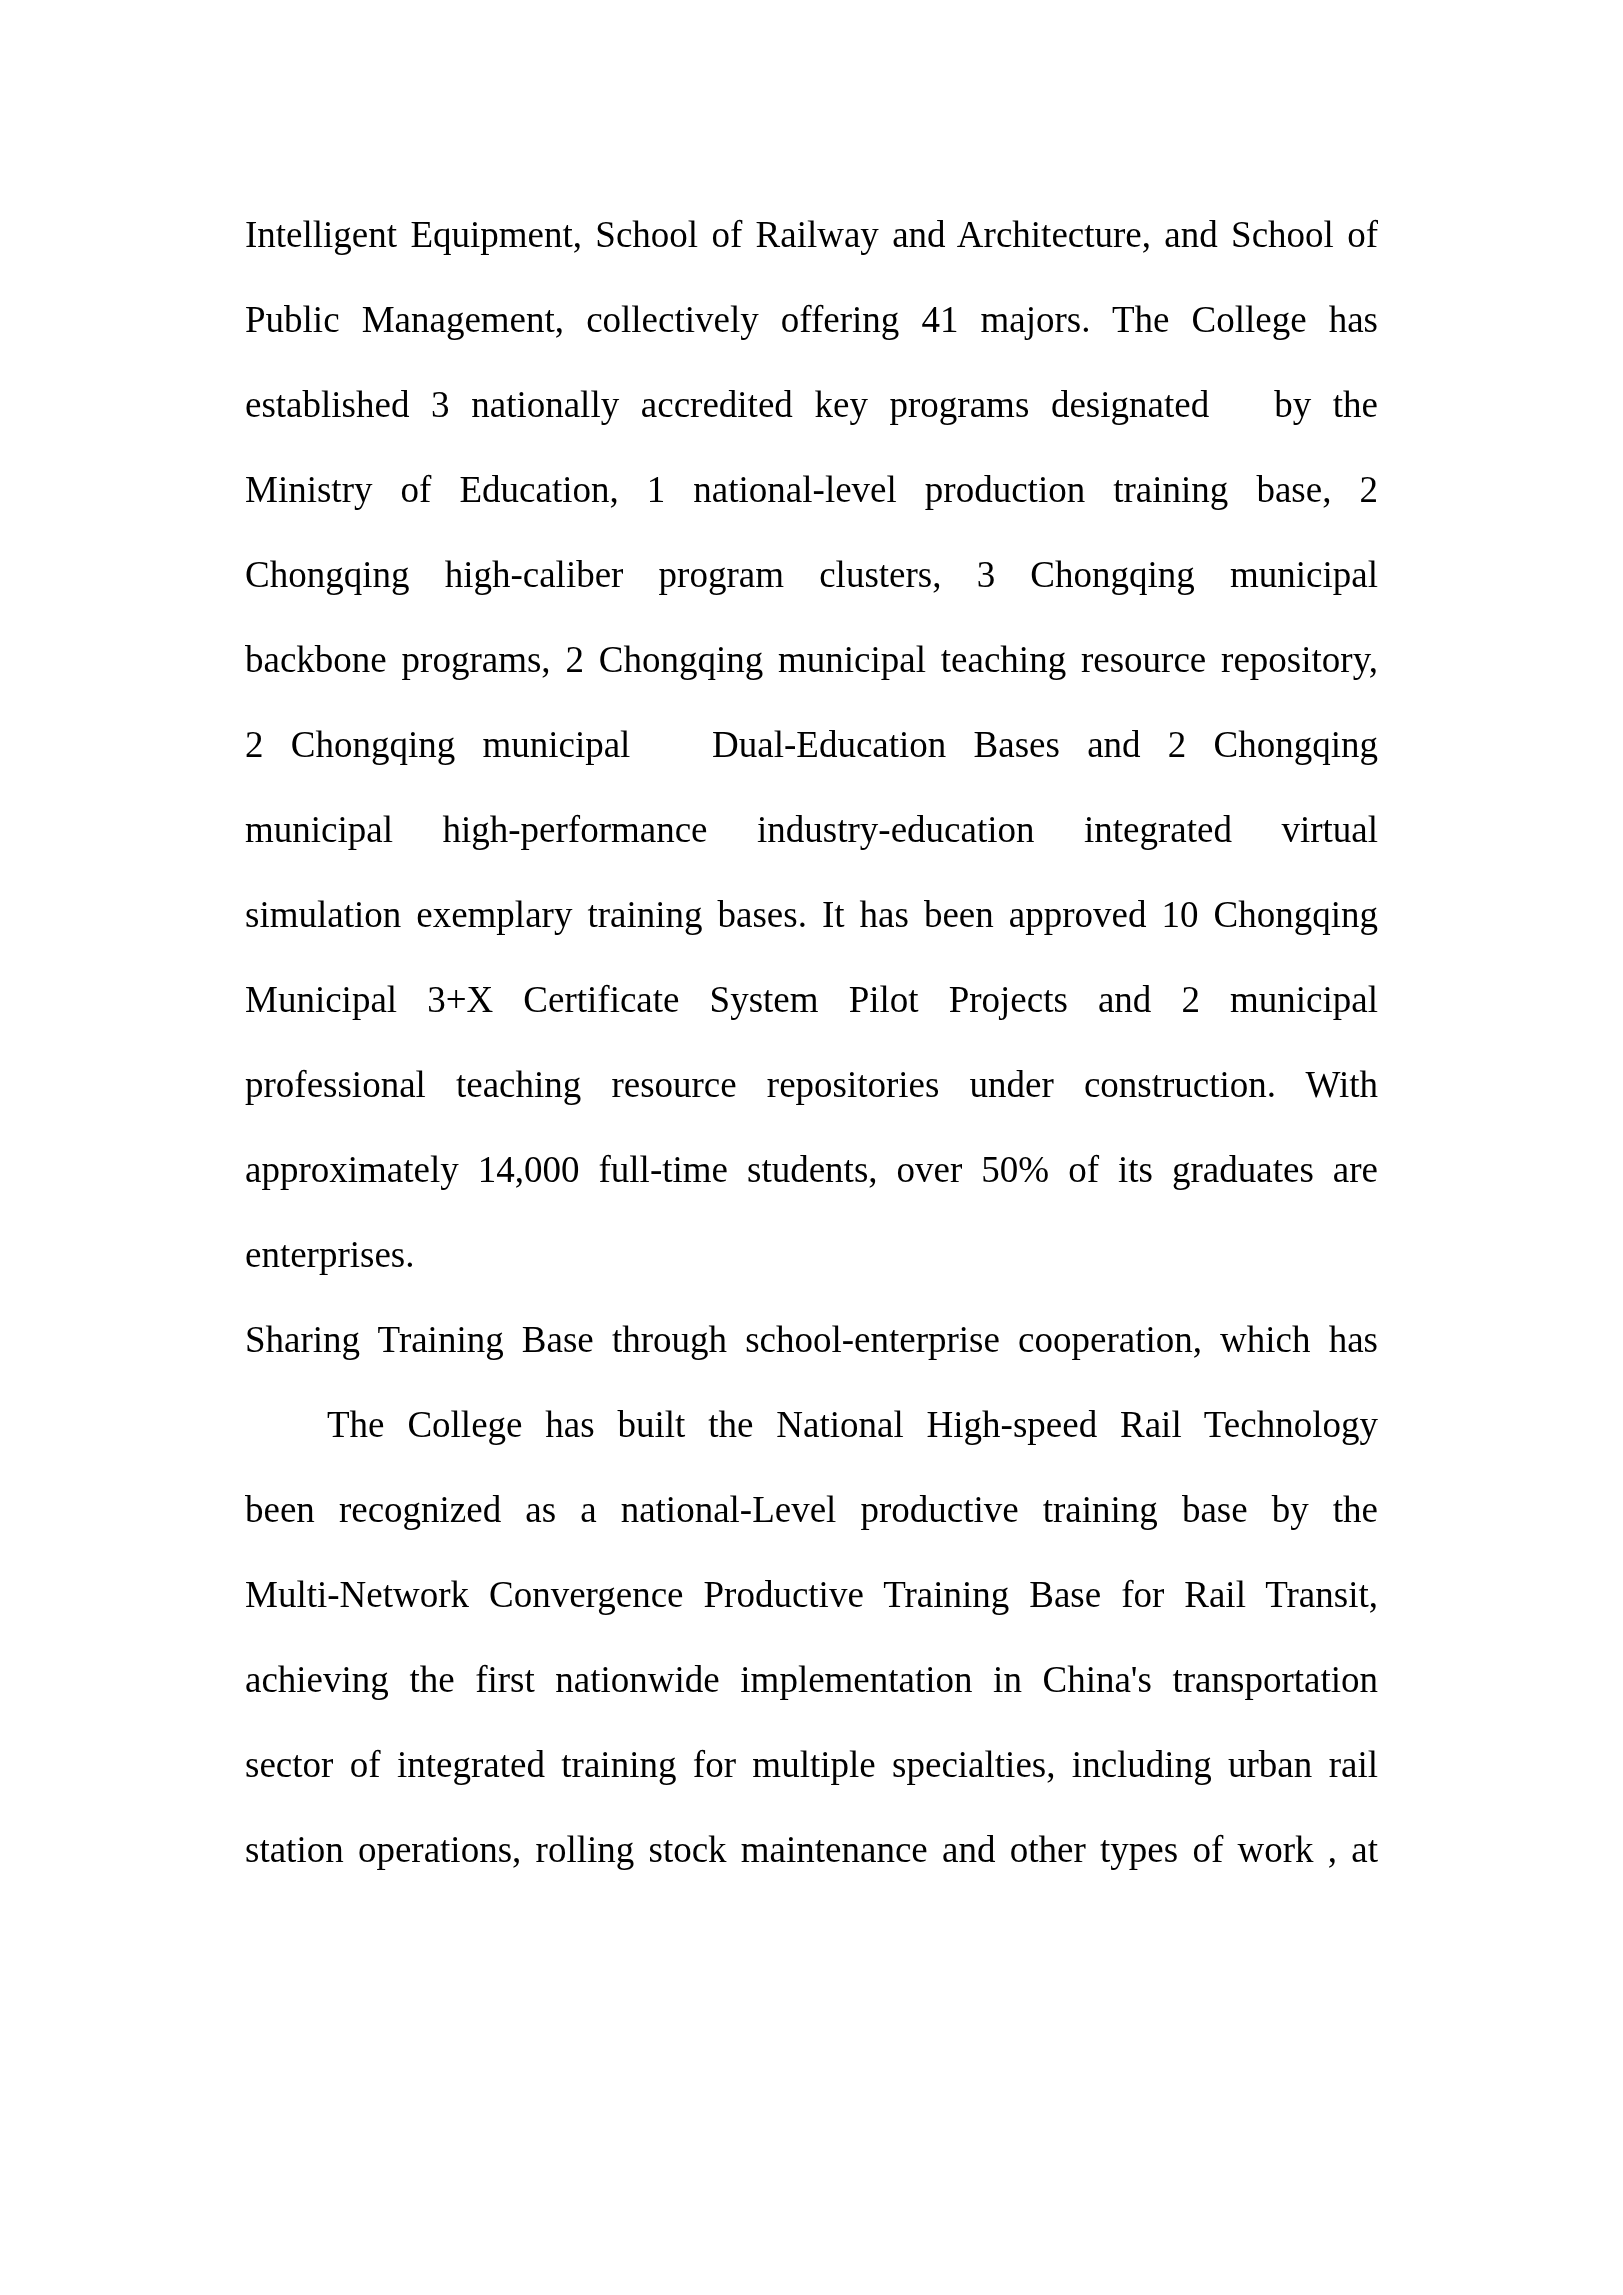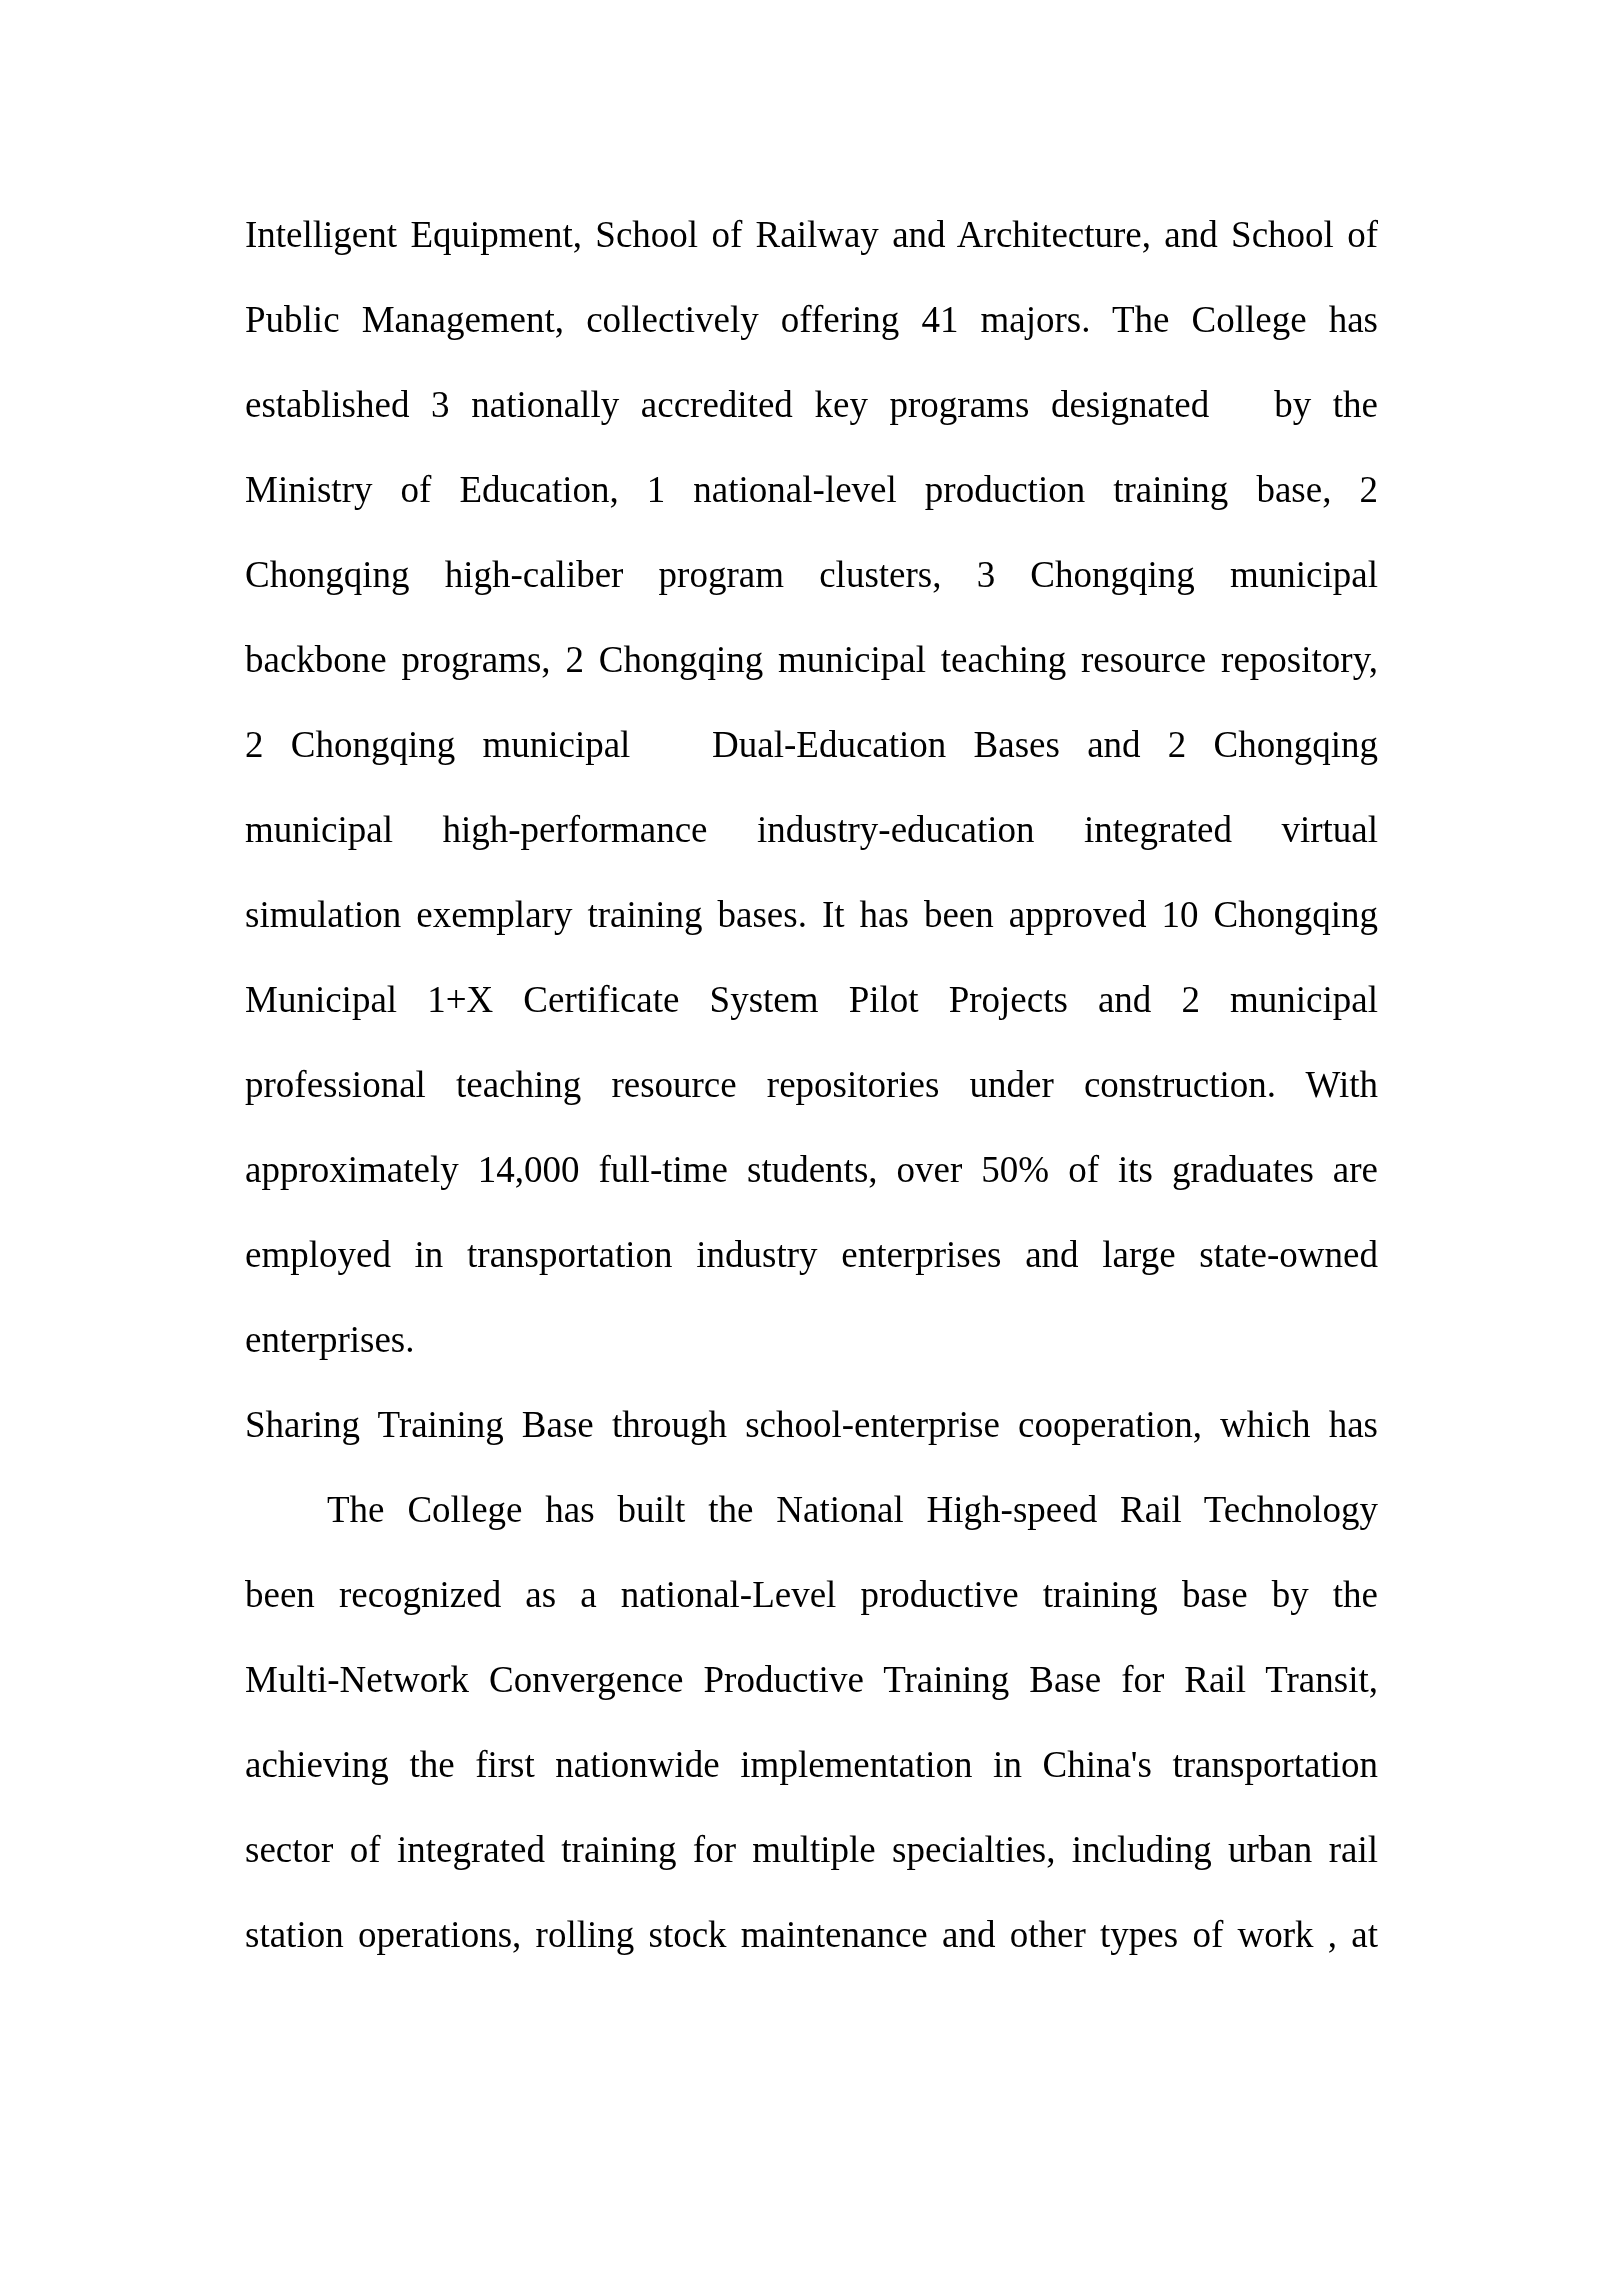--- a/index.html
+++ b/index.html
@@ -51,24 +51,23 @@
     <div class="para">
       <div class="line">Intelligent Equipment, School of Railway and Architecture, and School of</div>
       <div class="line">Public Management, collectively offering 41 majors. The College has</div>
       <div class="line">established 3 nationally accredited key programs designated &nbsp; by the</div>
       <div class="line">Ministry of Education, 1 national-level production training base, 2</div>
       <div class="line">Chongqing high-caliber program clusters, 3 Chongqing municipal</div>
       <div class="line">backbone programs, 2 Chongqing municipal teaching resource repository,</div>
       <div class="line">2 Chongqing municipal &nbsp; Dual-Education Bases and 2 Chongqing</div>
       <div class="line">municipal high-performance industry-education integrated virtual</div>
       <div class="line">simulation exemplary training bases. It has been approved 10 Chongqing</div>
-      <div class="line">Municipal 1+X Certificate System Pilot Projects and 2 municipal</div>
+      <div class="line">Municipal 3+X Certificate System Pilot Projects and 2 municipal</div>
       <div class="line">professional teaching resource repositories under construction. With</div>
       <div class="line">approximately 14,000 full-time students, over 50% of its graduates are</div>
-      <div class="line">employed in transportation industry enterprises and large state-owned</div>
       <div class="line last-left">enterprises.</div>
     </div>
 
     <div class="para">
       <div class="line">Sharing Training Base through school-enterprise cooperation, which has</div>
       <div class="line indent">The College has built the National High-speed Rail Technology</div>
       <div class="line">been recognized as a national-Level productive training base by the</div>
       <div class="line">Multi-Network Convergence Productive Training Base for Rail Transit,</div>
       <div class="line">achieving the first nationwide implementation in China's transportation</div>
       <div class="line">sector of integrated training for multiple specialties, including urban rail</div>

